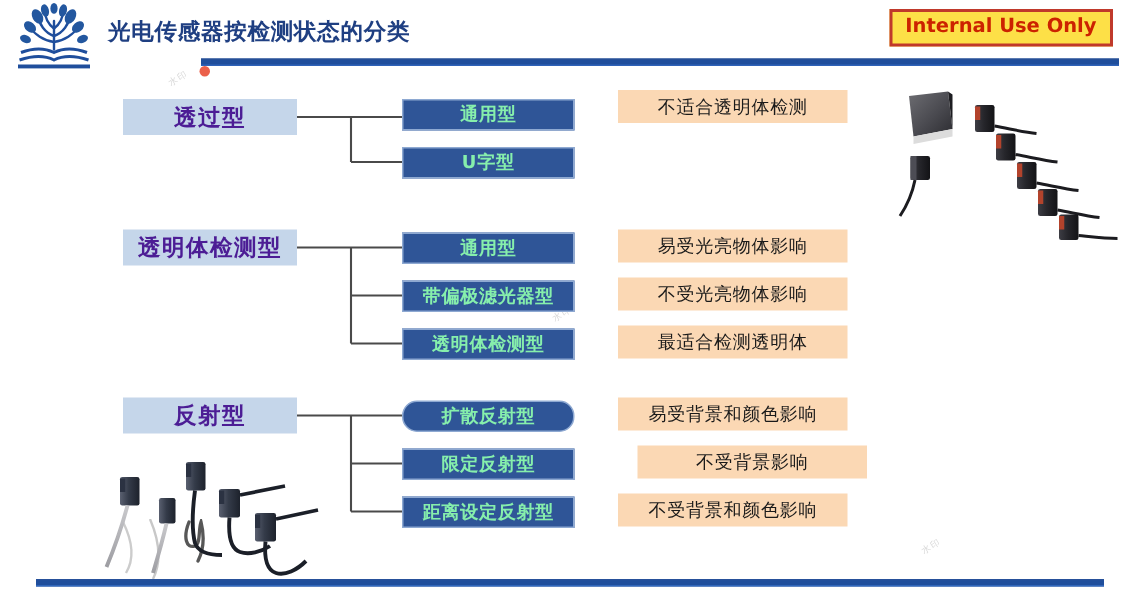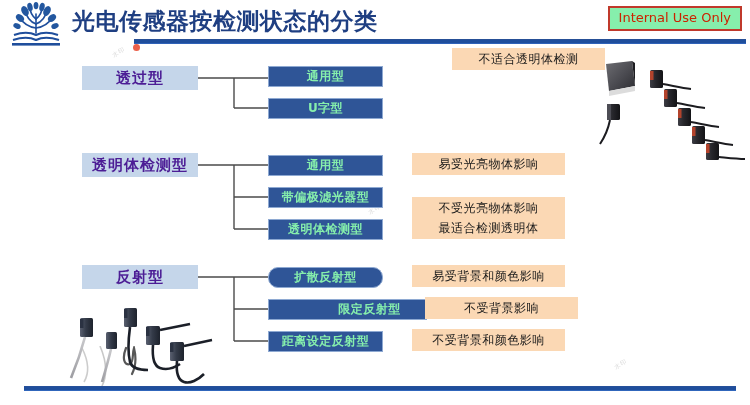--- a/index.html
+++ b/index.html
@@ -26,21 +26,21 @@
     position: absolute;
     left: 8px;
     top: 2px;
     width: 56px;
     height: 46px;
   }
   .header-title {
     position: absolute;
     left: 72px;
     top: 6px;
-    font-size: 23px;
+    font-size: 15px;
     font-weight: bold;
     color: #1f3f82;
     letter-spacing: 0.5px;
     white-space: nowrap;
     line-height: 30px;
   }
   .header-rule {
     position: absolute;
     left: 134px;
     top: 39px;
@@ -51,22 +51,22 @@
     border-bottom: 1px solid #2f62b8;
   }
   .badge-internal {
     position: absolute;
     right: 8px;
     top: 6px;
     padding: 2px 9px 3px 9px;
     border: 2px solid #c0392b;
     color: #cc2200;
     font-size: 13px;
-    font-weight: normal;
-    background: #86efac;
+    font-weight: bold;
+    background: #fde047;
     white-space: nowrap;
     line-height: 16px;
   }
 
   
   .footer-rule {
     position: absolute;
     left: 24px;
     bottom: 14px;
     width: 712px;
@@ -211,21 +211,21 @@
   <svg class="connector" style="left:198px; top:66px; width:72px; height:50px;" viewBox="0 0 72 50">
     <line x1="0" y1="12" x2="36" y2="12"></line>
     <line x1="36" y1="12" x2="36" y2="42"></line>
     <line x1="36" y1="12" x2="70" y2="12"></line>
     <line x1="36" y1="42" x2="70" y2="42"></line>
   </svg>
 
   <div class="type-box" style="left:268px; top:66px; width:113px; height:19px;">
     <span>通用型</span>
   </div>
-  <div class="desc-box" style="left:412px; top:48px; width:153px; height:22px;margin-left:40px;">
+  <div class="desc-box" style="left:412px; top:60px; width:153px; height:22px;">
     <span>不适合透明体检测</span>
   </div>
 
   <div class="type-box" style="left:268px; top:98px; width:113px; height:19px;">
     <span>U字型</span>
   </div>
 
   <div class="cat-box" style="left:82px; top:153px; width:116px; height:24px;">
     <span>透明体检测型</span>
   </div>
@@ -241,21 +241,21 @@
   <div class="type-box" style="left:268px; top:155px; width:113px; height:19px;">
     <span>通用型</span>
   </div>
   <div class="desc-box" style="left:412px; top:153px; width:153px; height:22px;">
     <span>易受光亮物体影响</span>
   </div>
 
   <div class="type-box" style="left:268px; top:187px; width:113px; height:19px;">
     <span>带偏极滤光器型</span>
   </div>
-  <div class="desc-box" style="left:412px; top:197px; width:153px; height:22px;">
+  <div class="desc-box" style="left:412px; top:185px; width:153px; height:22px;">
     <span>不受光亮物体影响</span>
   </div>
 
   <div class="type-box" style="left:268px; top:219px; width:113px; height:19px;">
     <span>透明体检测型</span>
   </div>
   <div class="desc-box" style="left:412px; top:217px; width:153px; height:22px;">
     <span>最适合检测透明体</span>
   </div>
 
@@ -271,21 +271,21 @@
     <line x1="36" y1="76" x2="70" y2="76"></line>
   </svg>
 
   <div class="type-box" style="left:268px; top:267px; width:113px; height:19px;border-radius:10px;">
     <span>扩散反射型</span>
   </div>
   <div class="desc-box" style="left:412px; top:265px; width:153px; height:22px;">
     <span>易受背景和颜色影响</span>
   </div>
 
-  <div class="type-box" style="left:268px; top:299px; width:113px; height:19px;padding-left:44px;">
+  <div class="type-box" style="left:268px; top:299px; width:113px; height:19px;">
     <span>限定反射型</span>
   </div>
   <div class="desc-box" style="left:425px; top:297px; width:153px; height:22px;">
     <span>不受背景影响</span>
   </div>
 
   <div class="type-box" style="left:268px; top:331px; width:113px; height:19px;">
     <span>距离设定反射型</span>
   </div>
   <div class="desc-box" style="left:412px; top:329px; width:153px; height:22px;">

